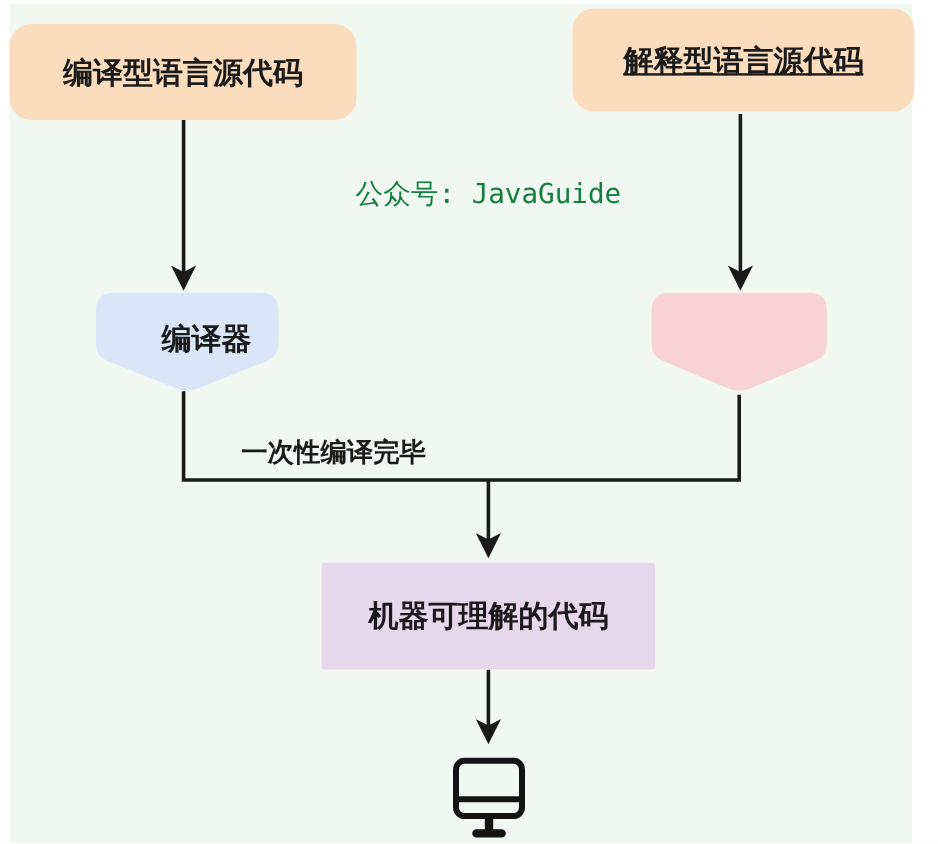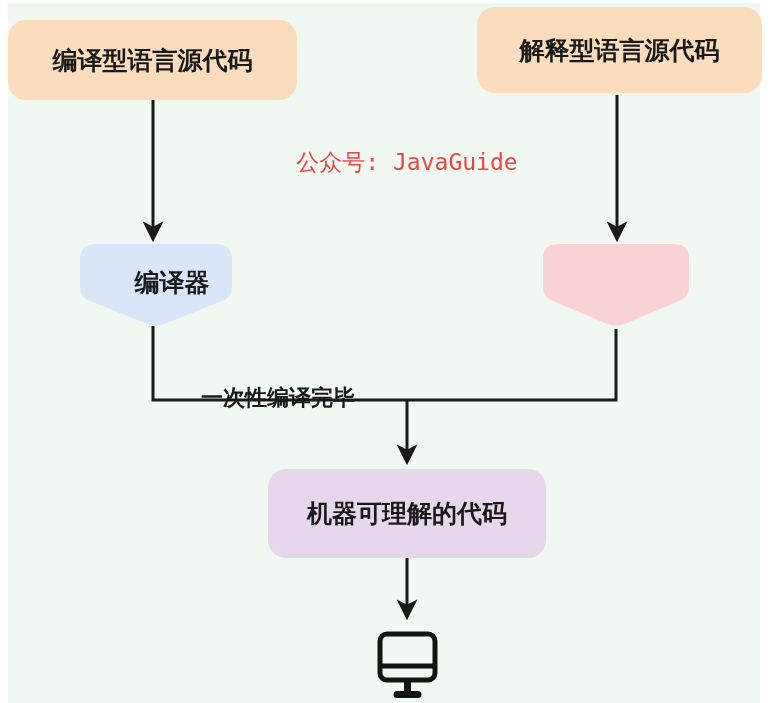--- a/index.html
+++ b/index.html
@@ -12,38 +12,38 @@
     background:#f0f8f1;
   }
   .overlay { position:absolute; left:0; top:0; pointer-events:none; }
   .line { stroke:#1a1a1a; stroke-width:3; fill:none; }
   .node {
     position:absolute; display:flex; align-items:center; justify-content:center;
     font-weight:bold; color:#1a1a1a; text-align:center;
   }
   .source-node { background:#fbddbd; border-radius:18px; font-size:25px; }
   #node-compiled    { left:8px;   top:8px;   width:289px; height:80px;margin-top:12px; }
-  #node-interpreted { left:477px; top:7px;   width:285px; height:86px; }
+  #node-interpreted { left:477px; top:7px;   width:285px; height:86px;text-decoration:underline; }
   .badge-label { background:transparent; font-size:25px; }
   #node-compiler    { left:96px;  top:244px; width:152px; height:76px; }
   #node-interpreter { left:543px; top:244px; width:146px; height:76px; }
   #node-machine {
     left:268px; top:469px; width:278px; height:89px;
-    background:#e6d7ed; border-radius:18px; font-size:25px;
+    background:#e6d7ed; border-radius:3px; font-size:25px;
   }
   .edge-label {
     position:absolute; font-weight:bold; font-size:22px; color:#1a1a1a;
     text-align:center; line-height:28px;
   }
-  #label-compiled    { left:178px; top:384px; width:200px; }
+  #label-compiled    { left:178px; top:364px; width:200px; }
   #label-interpreted { left:420px; top:364px; width:200px; }
   .watermark {
     position:absolute; left:207px; top:146px; width:400px; text-align:center;
     font-family:"DejaVu Sans Mono","Liberation Mono",monospace;
-    font-size:23px; line-height:32px; color:#ef4444; white-space:nowrap;
+    font-size:23px; line-height:32px; color:#15803d; white-space:nowrap;
   }
 </style>
 </head>
 <body>
 
 <div class="canvas">
 
   <div class="bg"></div>
 
   <svg class="overlay" width="782" height="703" viewBox="0 0 782 703">

